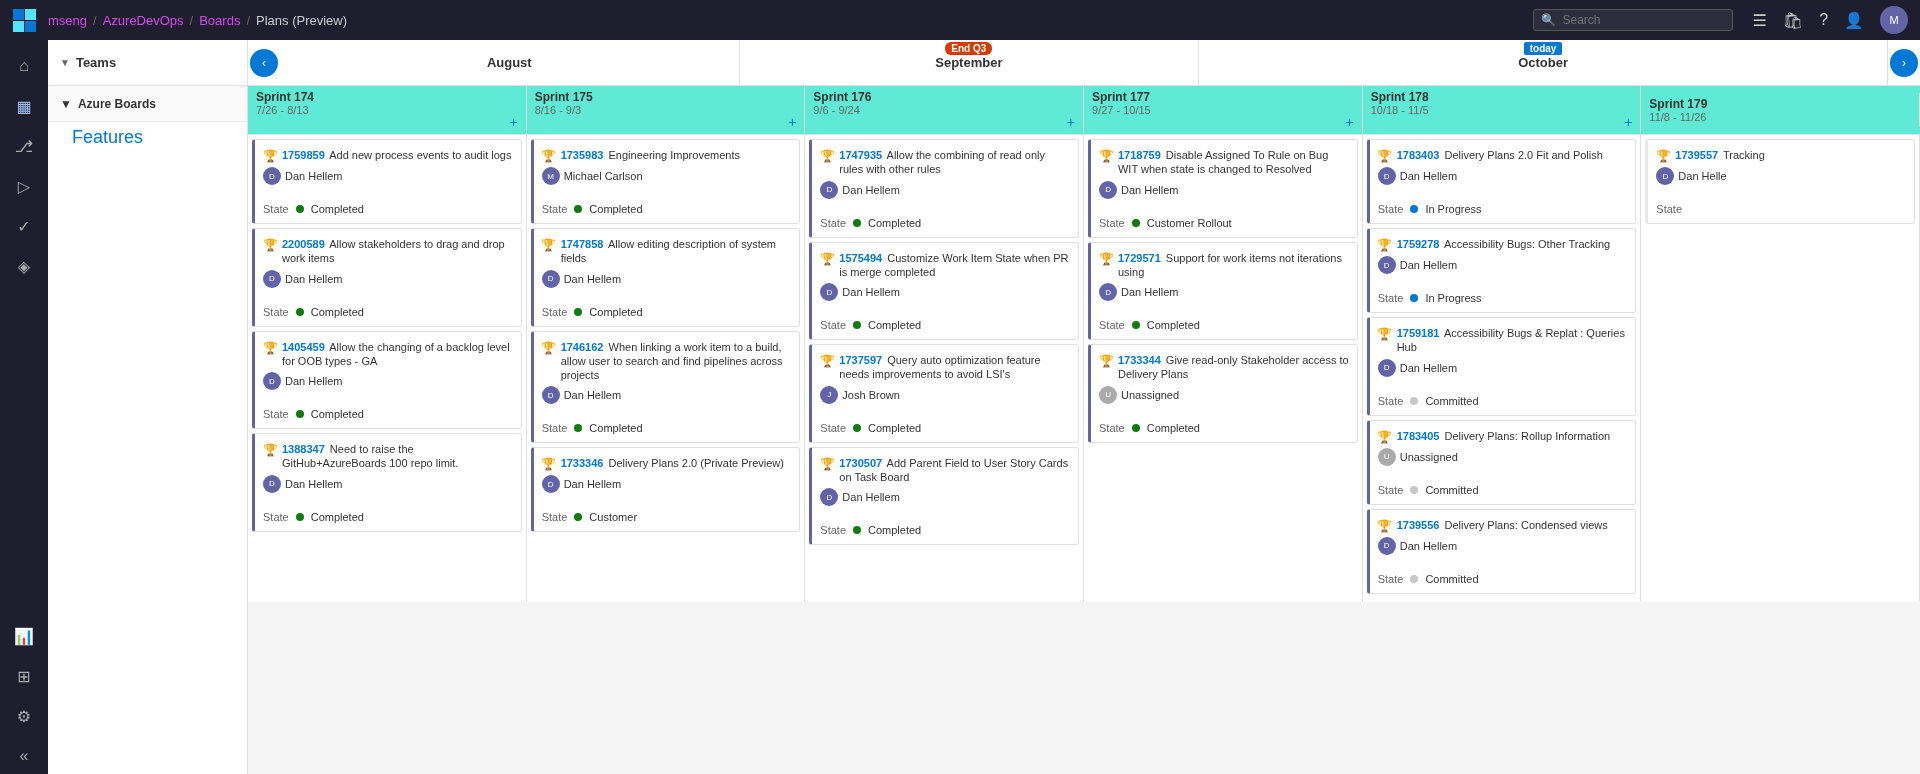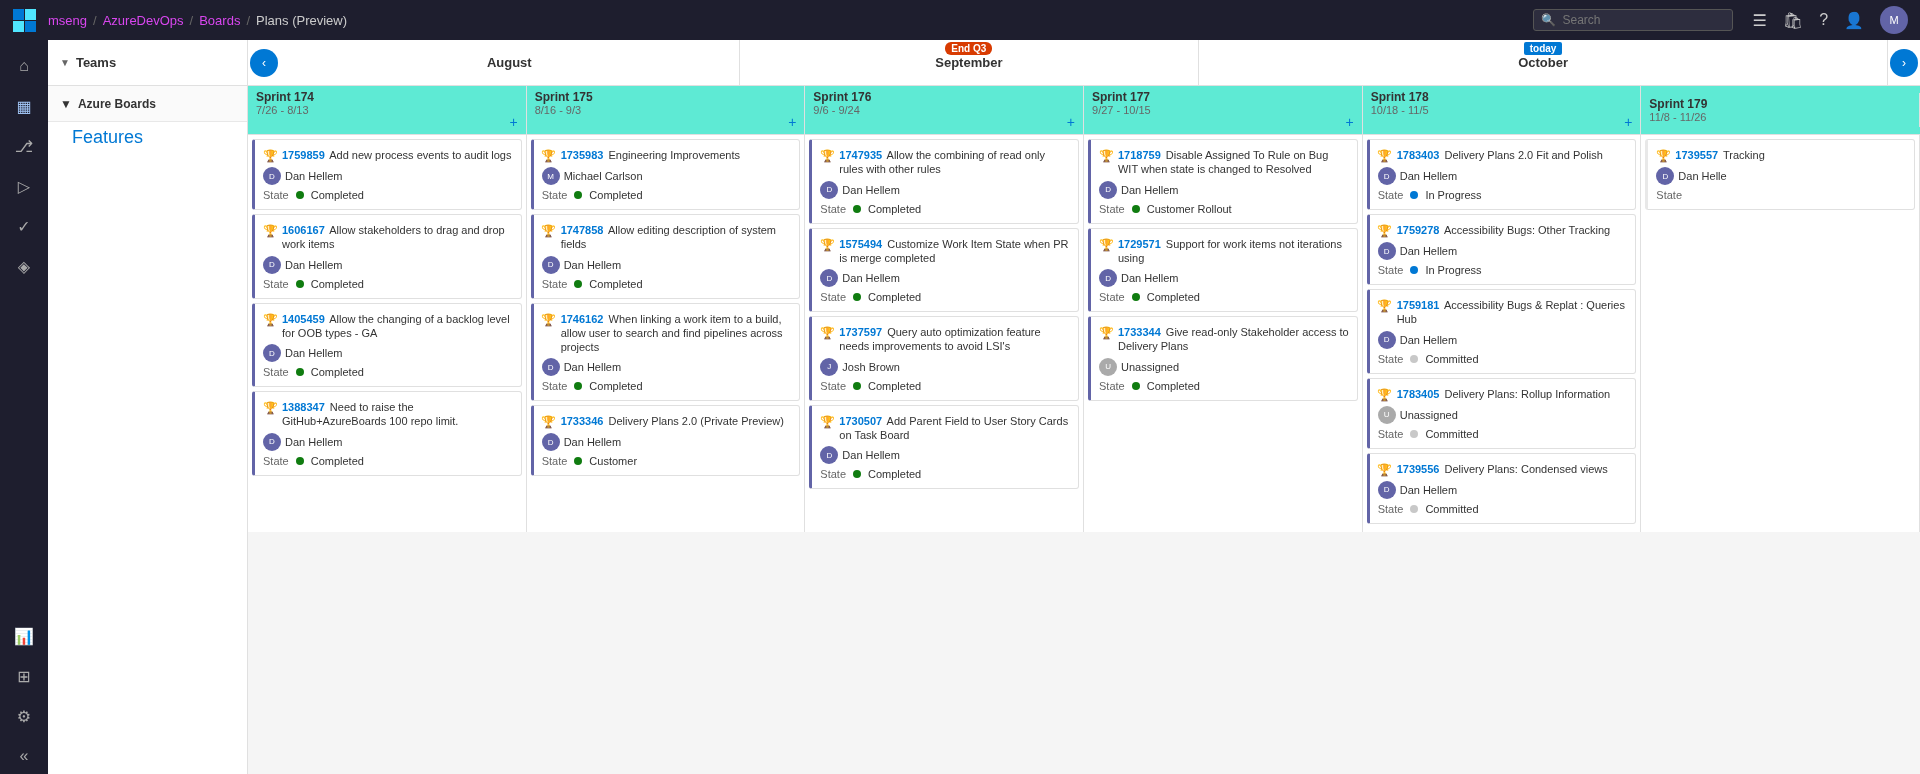--- a/index.html
+++ b/index.html
@@ -127,21 +127,21 @@
       background: #fff; border: 1px solid #e0e0e0; border-radius: 3px; margin-bottom: 4px;
       padding: 8px; border-left: 3px solid #6264a7;
     }
     .card-header { display: flex; align-items: flex-start; gap: 4px; margin-bottom: 4px; }
     .card-icon { color: #6264a7; font-size: 12px; flex-shrink: 0; margin-top: 1px; }
     .card-title { font-size: 11px; color: #333; line-height: 1.3; font-weight: 400; }
     .card-id { color: #0078d4; font-weight: 600; margin-right: 2px; }
     .card-footer { display: flex; align-items: center; gap: 4px; margin-top: 4px; }
     .avatar-small { width: 18px; height: 18px; border-radius: 50%; background: #6264a7; display: flex; align-items: center; justify-content: center; color: white; font-size: 8px; flex-shrink: 0; }
     .card-assignee { font-size: 11px; color: #333; }
-    .state-row { display: flex; align-items: center; gap: 7px; margin-top: 4px; }
+    .state-row { display: flex; align-items: center; gap: 7px; margin-top: 18px; }
     .state-label { font-size: 11px; color: #666; }
     .state-dot { width: 8px; height: 8px; border-radius: 50%; flex-shrink: 0; }
     .state-completed { background: #107c10; }
     .state-in-progress { background: #0078d4; }
     .state-customer { background: #107c10; }
     .state-committed { background: #c8c8c8; }
     .state-value { font-size: 11px; color: #333; }
 
     .boards-inner { min-width: 1400px; }
   </style>
@@ -276,21 +276,21 @@
                 </div>
                 <div class="state-row">
                   <span class="state-label">State</span>
                   <span class="state-dot state-completed"></span>
                   <span class="state-value">Completed</span>
                 </div>
               </div>
               <div class="work-item-card">
                 <div class="card-header">
                   <span class="card-icon">🏆</span>
-                  <span class="card-title"><span class="card-id">1606167</span> Allow stakeholders to drag and drop work items</span>
+                  <span class="card-title"><span class="card-id">2200589</span> Allow stakeholders to drag and drop work items</span>
                 </div>
                 <div class="card-footer">
                   <div class="avatar-small">D</div>
                   <span class="card-assignee">Dan Hellem</span>
                 </div>
                 <div class="state-row">
                   <span class="state-label">State</span>
                   <span class="state-dot state-completed"></span>
                   <span class="state-value">Completed</span>
                 </div>

